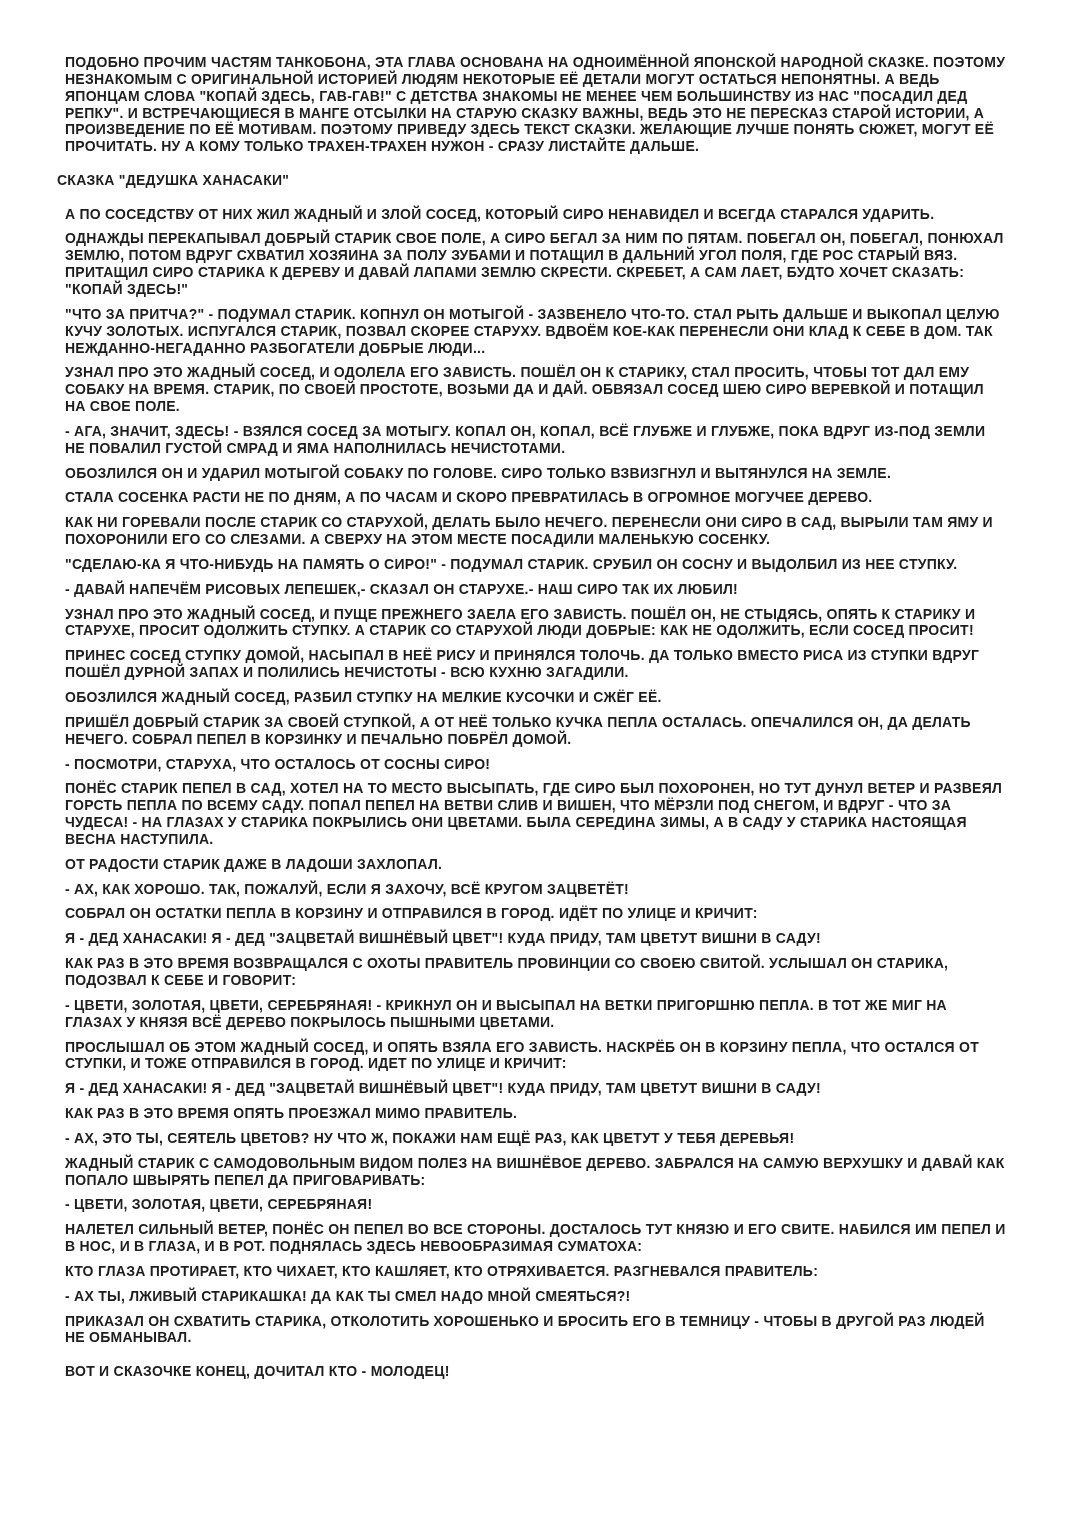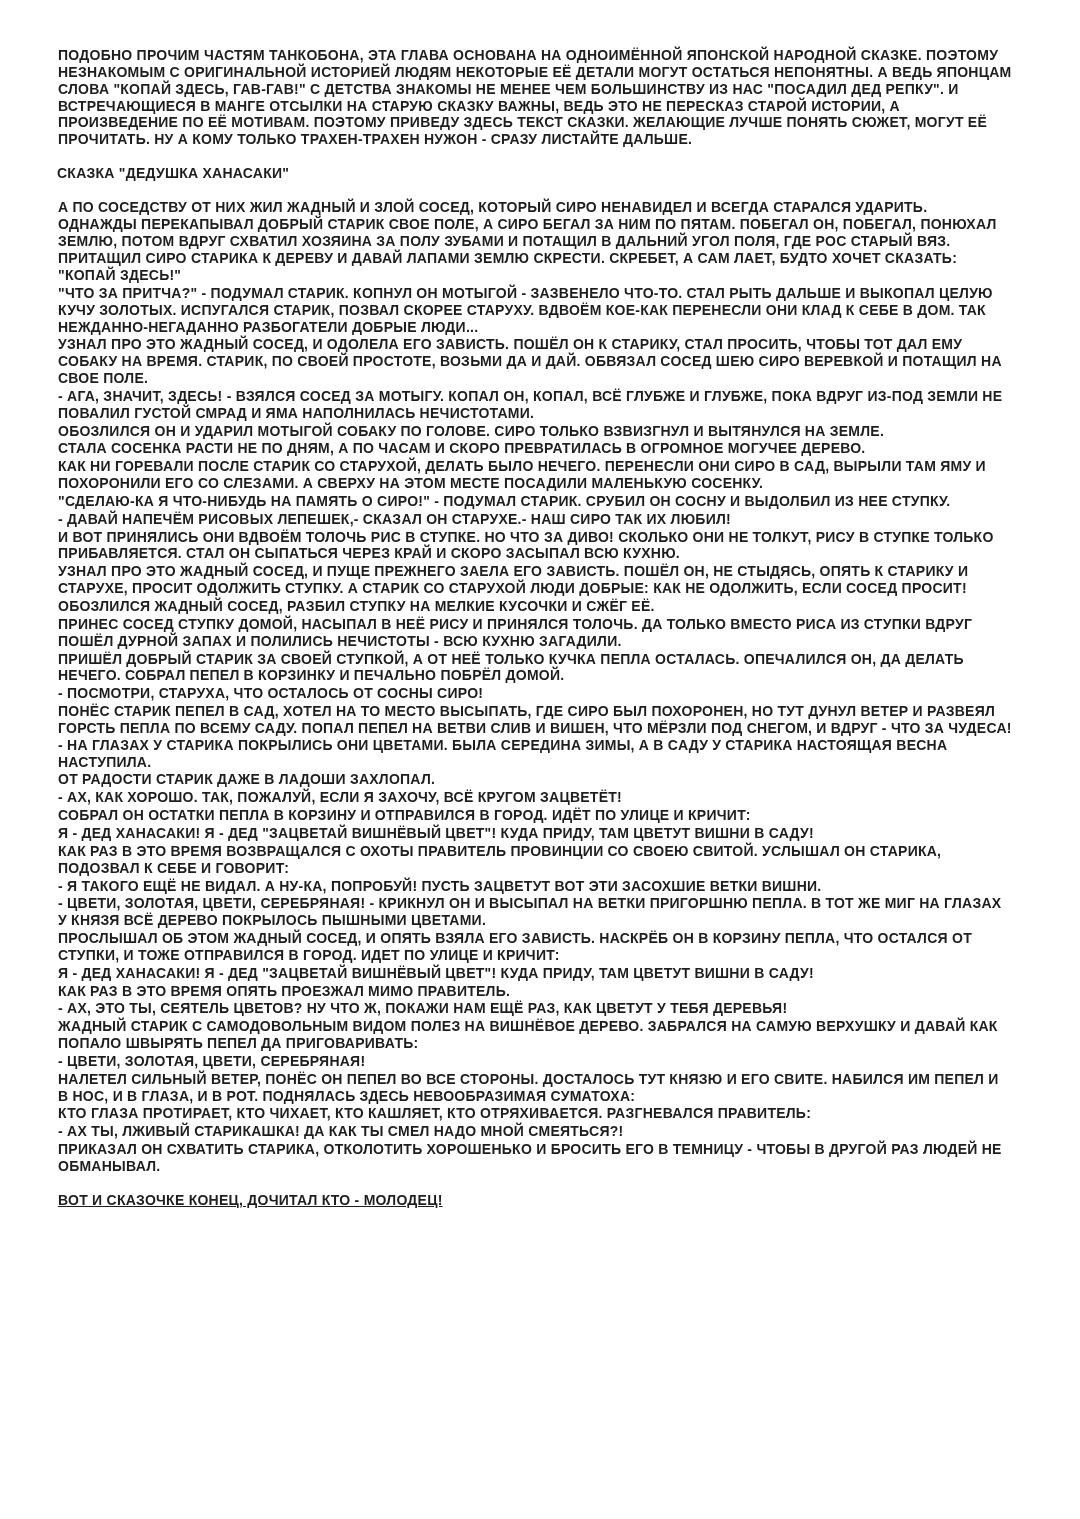--- a/index.html
+++ b/index.html
@@ -12,54 +12,52 @@
     padding: 46px 66px 40px 57px;
     overflow: hidden;
     font-family: "Liberation Sans", "DejaVu Sans", sans-serif;
     font-weight: 700;
     font-size: 14px;
     line-height: 16.85px;
     letter-spacing: 0.25px;
     color: #1e1e1e;
     text-transform: uppercase;
   }
-  .para { margin: 1px; padding: 0; }
+  .para { margin: 8px; padding: 0; }
   .tale-title { margin: 16.85px 0; }
-  .ending { margin-top: 16.85px; text-decoration: underline; }
+  .ending { margin-top: 16.85px; }
 </style>
 </head>
 <body>
 
 <div class="page">
   <p class="para">ПОДОБНО ПРОЧИМ ЧАСТЯМ ТАНКОБОНА, ЭТА ГЛАВА ОСНОВАНА НА ОДНОИМЁННОЙ ЯПОНСКОЙ НАРОДНОЙ СКАЗКЕ. ПОЭТОМУ НЕЗНАКОМЫМ С ОРИГИНАЛЬНОЙ ИСТОРИЕЙ ЛЮДЯМ НЕКОТОРЫЕ ЕЁ ДЕТАЛИ МОГУТ ОСТАТЬСЯ НЕПОНЯТНЫ. А ВЕДЬ ЯПОНЦАМ СЛОВА "КОПАЙ ЗДЕСЬ, ГАВ-ГАВ!" С ДЕТСТВА ЗНАКОМЫ НЕ МЕНЕЕ ЧЕМ БОЛЬШИНСТВУ ИЗ НАС "ПОСАДИЛ ДЕД РЕПКУ". И ВСТРЕЧАЮЩИЕСЯ В МАНГЕ ОТСЫЛКИ НА СТАРУЮ СКАЗКУ ВАЖНЫ, ВЕДЬ ЭТО НЕ ПЕРЕСКАЗ СТАРОЙ ИСТОРИИ, А ПРОИЗВЕДЕНИЕ ПО ЕЁ МОТИВАМ. ПОЭТОМУ ПРИВЕДУ ЗДЕСЬ ТЕКСТ СКАЗКИ. ЖЕЛАЮЩИЕ ЛУЧШЕ ПОНЯТЬ СЮЖЕТ, МОГУТ ЕЁ ПРОЧИТАТЬ. НУ А КОМУ ТОЛЬКО ТРАХЕН-ТРАХЕН НУЖОН - СРАЗУ ЛИСТАЙТЕ ДАЛЬШЕ.</p>
   <p class="para tale-title">СКАЗКА "ДЕДУШКА ХАНАСАКИ"</p>
   <div>
       <p class="para">А ПО СОСЕДСТВУ ОТ НИХ ЖИЛ ЖАДНЫЙ И ЗЛОЙ СОСЕД, КОТОРЫЙ СИРО НЕНАВИДЕЛ И ВСЕГДА СТАРАЛСЯ УДАРИТЬ.</p>
       <p class="para">ОДНАЖДЫ ПЕРЕКАПЫВАЛ ДОБРЫЙ СТАРИК СВОЕ ПОЛЕ, А СИРО БЕГАЛ ЗА НИМ ПО ПЯТАМ. ПОБЕГАЛ ОН, ПОБЕГАЛ, ПОНЮХАЛ ЗЕМЛЮ, ПОТОМ ВДРУГ СХВАТИЛ ХОЗЯИНА ЗА ПОЛУ ЗУБАМИ И ПОТАЩИЛ В ДАЛЬНИЙ УГОЛ ПОЛЯ, ГДЕ РОС СТАРЫЙ ВЯЗ. ПРИТАЩИЛ СИРО СТАРИКА К ДЕРЕВУ И ДАВАЙ ЛАПАМИ ЗЕМЛЮ СКРЕСТИ. СКРЕБЕТ, А САМ ЛАЕТ, БУДТО ХОЧЕТ СКАЗАТЬ: "КОПАЙ ЗДЕСЬ!"</p>
       <p class="para">"ЧТО ЗА ПРИТЧА?" - ПОДУМАЛ СТАРИК. КОПНУЛ ОН МОТЫГОЙ - ЗАЗВЕНЕЛО ЧТО-ТО. СТАЛ РЫТЬ ДАЛЬШЕ И ВЫКОПАЛ ЦЕЛУЮ КУЧУ ЗОЛОТЫХ. ИСПУГАЛСЯ СТАРИК, ПОЗВАЛ СКОРЕЕ СТАРУХУ. ВДВОЁМ КОЕ-КАК ПЕРЕНЕСЛИ ОНИ КЛАД К СЕБЕ В ДОМ. ТАК НЕЖДАННО-НЕГАДАННО РАЗБОГАТЕЛИ ДОБРЫЕ ЛЮДИ...</p>
       <p class="para">УЗНАЛ ПРО ЭТО ЖАДНЫЙ СОСЕД, И ОДОЛЕЛА ЕГО ЗАВИСТЬ. ПОШЁЛ ОН К СТАРИКУ, СТАЛ ПРОСИТЬ, ЧТОБЫ ТОТ ДАЛ ЕМУ СОБАКУ НА ВРЕМЯ. СТАРИК, ПО СВОЕЙ ПРОСТОТЕ, ВОЗЬМИ ДА И ДАЙ. ОБВЯЗАЛ СОСЕД ШЕЮ СИРО ВЕРЕВКОЙ И ПОТАЩИЛ НА СВОЕ ПОЛЕ.</p>
       <p class="para">- АГА, ЗНАЧИТ, ЗДЕСЬ! - ВЗЯЛСЯ СОСЕД ЗА МОТЫГУ. КОПАЛ ОН, КОПАЛ, ВСЁ ГЛУБЖЕ И ГЛУБЖЕ, ПОКА ВДРУГ ИЗ-ПОД ЗЕМЛИ НЕ ПОВАЛИЛ ГУСТОЙ СМРАД И ЯМА НАПОЛНИЛАСЬ НЕЧИСТОТАМИ.</p>
       <p class="para">ОБОЗЛИЛСЯ ОН И УДАРИЛ МОТЫГОЙ СОБАКУ ПО ГОЛОВЕ. СИРО ТОЛЬКО ВЗВИЗГНУЛ И ВЫТЯНУЛСЯ НА ЗЕМЛЕ.</p>
       <p class="para">СТАЛА СОСЕНКА РАСТИ НЕ ПО ДНЯМ, А ПО ЧАСАМ И СКОРО ПРЕВРАТИЛАСЬ В ОГРОМНОЕ МОГУЧЕЕ ДЕРЕВО.</p>
       <p class="para">КАК НИ ГОРЕВАЛИ ПОСЛЕ СТАРИК СО СТАРУХОЙ, ДЕЛАТЬ БЫЛО НЕЧЕГО. ПЕРЕНЕСЛИ ОНИ СИРО В САД, ВЫРЫЛИ ТАМ ЯМУ И ПОХОРОНИЛИ ЕГО СО СЛЕЗАМИ. А СВЕРХУ НА ЭТОМ МЕСТЕ ПОСАДИЛИ МАЛЕНЬКУЮ СОСЕНКУ.</p>
       <p class="para">"СДЕЛАЮ-КА Я ЧТО-НИБУДЬ НА ПАМЯТЬ О СИРО!" - ПОДУМАЛ СТАРИК. СРУБИЛ ОН СОСНУ И ВЫДОЛБИЛ ИЗ НЕЕ СТУПКУ.</p>
       <p class="para">- ДАВАЙ НАПЕЧЁМ РИСОВЫХ ЛЕПЕШЕК,- СКАЗАЛ ОН СТАРУХЕ.- НАШ СИРО ТАК ИХ ЛЮБИЛ!</p>
-      <p class="para">И ВОТ ПРИНЯЛИСЬ ОНИ ВДВОЁМ ТОЛОЧЬ РИС В СТУПКЕ. НО ЧТО ЗА ДИВО! СКОЛЬКО ОНИ НЕ ТОЛКУТ, РИСУ В СТУПКЕ ТОЛЬКО ПРИБАВЛЯЕТСЯ. СТАЛ ОН СЫПАТЬСЯ ЧЕРЕЗ КРАЙ И СКОРО ЗАСЫПАЛ ВСЮ КУХНЮ.</p>
       <p class="para">УЗНАЛ ПРО ЭТО ЖАДНЫЙ СОСЕД, И ПУЩЕ ПРЕЖНЕГО ЗАЕЛА ЕГО ЗАВИСТЬ. ПОШЁЛ ОН, НЕ СТЫДЯСЬ, ОПЯТЬ К СТАРИКУ И СТАРУХЕ, ПРОСИТ ОДОЛЖИТЬ СТУПКУ. А СТАРИК СО СТАРУХОЙ ЛЮДИ ДОБРЫЕ: КАК НЕ ОДОЛЖИТЬ, ЕСЛИ СОСЕД ПРОСИТ!</p>
+      <p class="para">ПРИНЕС СОСЕД СТУПКУ ДОМОЙ, НАСЫПАЛ В НЕЁ РИСУ И ПРИНЯЛСЯ ТОЛОЧЬ. ДА ТОЛЬКО ВМЕСТО РИСА ИЗ СТУПКИ ВДРУГ ПОШЁЛ ДУРНОЙ ЗАПАХ И ПОЛИЛИСЬ НЕЧИСТОТЫ - ВСЮ КУХНЮ ЗАГАДИЛИ.</p>
       <p class="para">ОБОЗЛИЛСЯ ЖАДНЫЙ СОСЕД, РАЗБИЛ СТУПКУ НА МЕЛКИЕ КУСОЧКИ И СЖЁГ ЕЁ.</p>
-      <p class="para">ПРИНЕС СОСЕД СТУПКУ ДОМОЙ, НАСЫПАЛ В НЕЁ РИСУ И ПРИНЯЛСЯ ТОЛОЧЬ. ДА ТОЛЬКО ВМЕСТО РИСА ИЗ СТУПКИ ВДРУГ ПОШЁЛ ДУРНОЙ ЗАПАХ И ПОЛИЛИСЬ НЕЧИСТОТЫ - ВСЮ КУХНЮ ЗАГАДИЛИ.</p>
       <p class="para">ПРИШЁЛ ДОБРЫЙ СТАРИК ЗА СВОЕЙ СТУПКОЙ, А ОТ НЕЁ ТОЛЬКО КУЧКА ПЕПЛА ОСТАЛАСЬ. ОПЕЧАЛИЛСЯ ОН, ДА ДЕЛАТЬ НЕЧЕГО. СОБРАЛ ПЕПЕЛ В КОРЗИНКУ И ПЕЧАЛЬНО ПОБРЁЛ ДОМОЙ.</p>
       <p class="para">- ПОСМОТРИ, СТАРУХА, ЧТО ОСТАЛОСЬ ОТ СОСНЫ СИРО!</p>
       <p class="para">ПОНЁС СТАРИК ПЕПЕЛ В САД, ХОТЕЛ НА ТО МЕСТО ВЫСЫПАТЬ, ГДЕ СИРО БЫЛ ПОХОРОНЕН, НО ТУТ ДУНУЛ ВЕТЕР И РАЗВЕЯЛ ГОРСТЬ ПЕПЛА ПО ВСЕМУ САДУ. ПОПАЛ ПЕПЕЛ НА ВЕТВИ СЛИВ И ВИШЕН, ЧТО МЁРЗЛИ ПОД СНЕГОМ, И ВДРУГ - ЧТО ЗА ЧУДЕСА! - НА ГЛАЗАХ У СТАРИКА ПОКРЫЛИСЬ ОНИ ЦВЕТАМИ. БЫЛА СЕРЕДИНА ЗИМЫ, А В САДУ У СТАРИКА НАСТОЯЩАЯ ВЕСНА НАСТУПИЛА.</p>
       <p class="para">ОТ РАДОСТИ СТАРИК ДАЖЕ В ЛАДОШИ ЗАХЛОПАЛ.</p>
       <p class="para">- АХ, КАК ХОРОШО. ТАК, ПОЖАЛУЙ, ЕСЛИ Я ЗАХОЧУ, ВСЁ КРУГОМ ЗАЦВЕТЁТ!</p>
       <p class="para">СОБРАЛ ОН ОСТАТКИ ПЕПЛА В КОРЗИНУ И ОТПРАВИЛСЯ В ГОРОД. ИДЁТ ПО УЛИЦЕ И КРИЧИТ:</p>
       <p class="para">Я - ДЕД ХАНАСАКИ! Я - ДЕД "ЗАЦВЕТАЙ ВИШНЁВЫЙ ЦВЕТ"! КУДА ПРИДУ, ТАМ ЦВЕТУТ ВИШНИ В САДУ!</p>
       <p class="para">КАК РАЗ В ЭТО ВРЕМЯ ВОЗВРАЩАЛСЯ С ОХОТЫ ПРАВИТЕЛЬ ПРОВИНЦИИ СО СВОЕЮ СВИТОЙ. УСЛЫШАЛ ОН СТАРИКА, ПОДОЗВАЛ К СЕБЕ И ГОВОРИТ:</p>
-      <p class="para">- Я ТАКОГО ЕЩЁ НЕ ВИДАЛ. А НУ-КА, ПОПРОБУЙ! ПУСТЬ ЗАЦВЕТУТ ВОТ ЭТИ ЗАСОХШИЕ ВЕТКИ ВИШНИ.</p>
       <p class="para">- ЦВЕТИ, ЗОЛОТАЯ, ЦВЕТИ, СЕРЕБРЯНАЯ! - КРИКНУЛ ОН И ВЫСЫПАЛ НА ВЕТКИ ПРИГОРШНЮ ПЕПЛА. В ТОТ ЖЕ МИГ НА ГЛАЗАХ У КНЯЗЯ ВСЁ ДЕРЕВО ПОКРЫЛОСЬ ПЫШНЫМИ ЦВЕТАМИ.</p>
       <p class="para">ПРОСЛЫШАЛ ОБ ЭТОМ ЖАДНЫЙ СОСЕД, И ОПЯТЬ ВЗЯЛА ЕГО ЗАВИСТЬ. НАСКРЁБ ОН В КОРЗИНУ ПЕПЛА, ЧТО ОСТАЛСЯ ОТ СТУПКИ, И ТОЖЕ ОТПРАВИЛСЯ В ГОРОД. ИДЕТ ПО УЛИЦЕ И КРИЧИТ:</p>
       <p class="para">Я - ДЕД ХАНАСАКИ! Я - ДЕД "ЗАЦВЕТАЙ ВИШНЁВЫЙ ЦВЕТ"! КУДА ПРИДУ, ТАМ ЦВЕТУТ ВИШНИ В САДУ!</p>
       <p class="para">КАК РАЗ В ЭТО ВРЕМЯ ОПЯТЬ ПРОЕЗЖАЛ МИМО ПРАВИТЕЛЬ.</p>
       <p class="para">- АХ, ЭТО ТЫ, СЕЯТЕЛЬ ЦВЕТОВ? НУ ЧТО Ж, ПОКАЖИ НАМ ЕЩЁ РАЗ, КАК ЦВЕТУТ У ТЕБЯ ДЕРЕВЬЯ!</p>
       <p class="para">ЖАДНЫЙ СТАРИК С САМОДОВОЛЬНЫМ ВИДОМ ПОЛЕЗ НА ВИШНЁВОЕ ДЕРЕВО. ЗАБРАЛСЯ НА САМУЮ ВЕРХУШКУ И ДАВАЙ КАК ПОПАЛО ШВЫРЯТЬ ПЕПЕЛ ДА ПРИГОВАРИВАТЬ:</p>
       <p class="para">- ЦВЕТИ, ЗОЛОТАЯ, ЦВЕТИ, СЕРЕБРЯНАЯ!</p>
       <p class="para">НАЛЕТЕЛ СИЛЬНЫЙ ВЕТЕР, ПОНЁС ОН ПЕПЕЛ ВО ВСЕ СТОРОНЫ. ДОСТАЛОСЬ ТУТ КНЯЗЮ И ЕГО СВИТЕ. НАБИЛСЯ ИМ ПЕПЕЛ И В НОС, И В ГЛАЗА, И В РОТ. ПОДНЯЛАСЬ ЗДЕСЬ НЕВООБРАЗИМАЯ СУМАТОХА:</p>
       <p class="para">КТО ГЛАЗА ПРОТИРАЕТ, КТО ЧИХАЕТ, КТО КАШЛЯЕТ, КТО ОТРЯХИВАЕТСЯ. РАЗГНЕВАЛСЯ ПРАВИТЕЛЬ:</p>
       <p class="para">- АХ ТЫ, ЛЖИВЫЙ СТАРИКАШКА! ДА КАК ТЫ СМЕЛ НАДО МНОЙ СМЕЯТЬСЯ?!</p>

